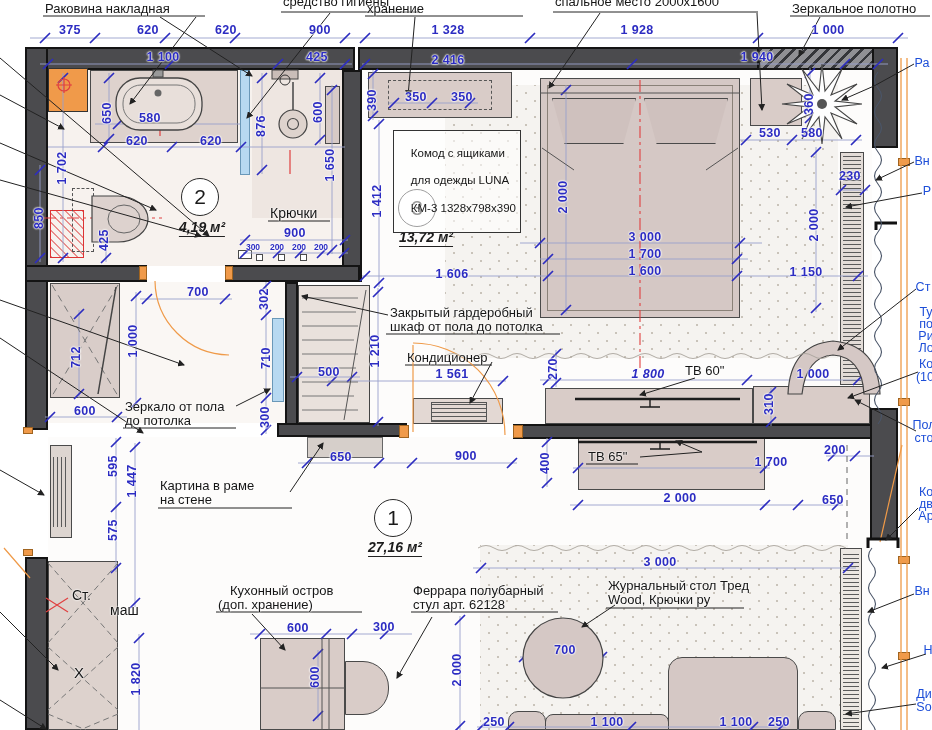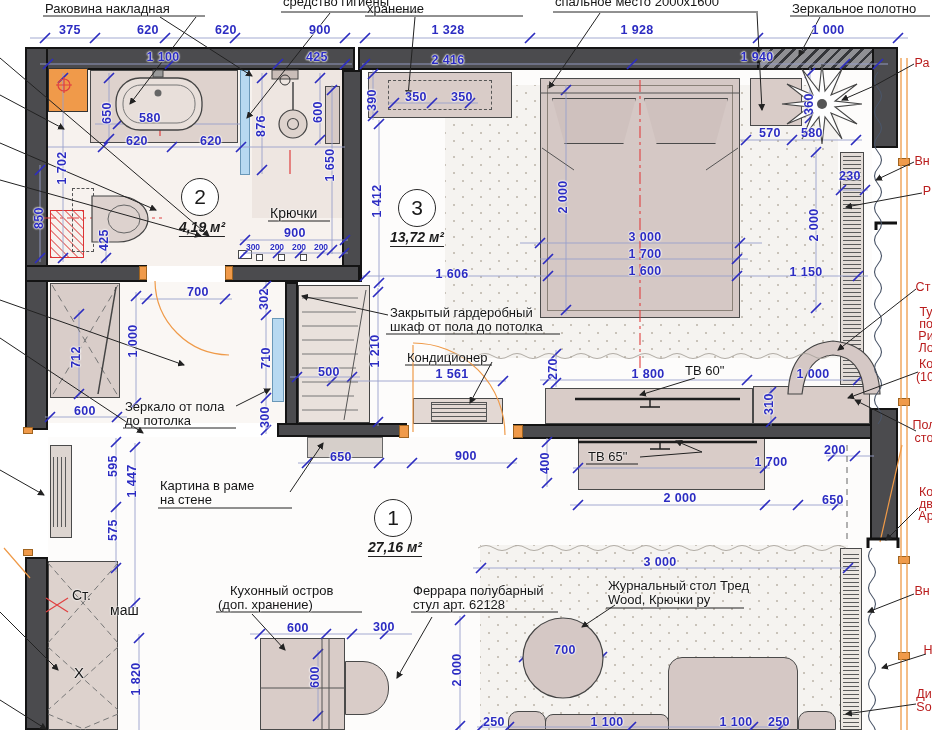--- a/index.html
+++ b/index.html
@@ -21,21 +21,21 @@
   .stripes{position:absolute;z-index:2;background:repeating-linear-gradient(0deg,#5a5a5a 0 1px,transparent 1px 4px);}
   .stripesv{position:absolute;z-index:2;background:repeating-linear-gradient(90deg,#5a5a5a 0 1px,transparent 1px 4px);}
   svg.lines{position:absolute;left:0;top:0;z-index:4;pointer-events:none;}
   .dim{position:absolute;transform:translate(-50%,-50%);font-size:12.5px;font-weight:600;letter-spacing:.3px;
     color:#2c2cc2;white-space:pre;z-index:6;
     text-shadow:0 0 2px #fff,0 0 2px #fff,0 0 2px #fff;}
   .dim.v{transform:translate(-50%,-50%) rotate(-90deg);}
   .dim.s{font-size:8.5px;letter-spacing:0;}
   .lbl{position:absolute;font-size:13px;color:#161616;white-space:pre;z-index:6;line-height:1.1;
     text-shadow:0 0 2px #fff,0 0 2px #fff;}
-  .edge{position:absolute;transform:translate(-50%,-50%);font-size:12.5px;color:#b91c1c;white-space:pre;z-index:6;}
+  .edge{position:absolute;transform:translate(-50%,-50%);font-size:12.5px;color:#1d4ed8;white-space:pre;z-index:6;}
   .rnum{position:absolute;width:36px;height:36px;border:1.4px solid #2a2a2a;border-radius:50%;background:#fff;
     display:flex;align-items:center;justify-content:center;font-size:21px;color:#1a1a1a;
     transform:translate(-50%,-50%);z-index:5;}
   .rarea{position:absolute;transform:translate(-50%,-50%);font-size:14px;font-style:italic;font-weight:600;
     color:#1a1a1a;border-bottom:1.3px solid #222;padding-bottom:1px;z-index:5;white-space:pre;}
   .dresserbox{position:absolute;border:1px solid #333;padding:2px 4px;font-size:11.5px;line-height:1.2;
     color:#161616;z-index:6;background:rgba(255,255,255,.55);white-space:pre;}
 </style>
 </head>
 <body>
@@ -218,25 +218,30 @@
         <path d="M0 700L46 729" stroke="#222" stroke-width="1" fill="none" marker-end="url(#arr)"></path>
       </g>
   </svg>
 
   <span class="lbl" style="left:45px;top:2px;">Раковина накладная</span>
   <span class="lbl" style="left:283px;top:-5px;">средство гигиены</span>
   <span class="lbl" style="left:367px;top:2px;">хранение</span>
   <span class="lbl" style="left:555px;top:-5px;">спальное место 2000х1600</span>
   <span class="lbl" style="left:792px;top:2px;">Зеркальное полотно</span>
 
+  <div class="dresserbox" style="left:393px;top:130px;">
+    <span>Комод с ящиками</span><br>
+    <span>для одежды LUNA</span><br>
+    <span>КМ-3 1328х798х390</span>
+  </div>
 
   <div class="rnum" style="left:200px;top:197px;">2</div>
   <span class="rarea" style="left:202px;top:228px;">4,19 м²</span>
   <div class="rnum" style="left:417px;top:208px;">3</div>
-  <span class="rarea" style="left:417px;top:238px;">13,72 м²</span>
+  <span class="rarea" style="left:426px;top:238px;">13,72 м²</span>
   <div class="rnum" style="left:393px;top:518px;">1</div>
   <span class="rarea" style="left:395px;top:548px;">27,16 м²</span>
 
   <span class="lbl" style="left:270px;top:206px;font-size:14px;">Крючки</span>
   <span class="lbl" style="left:390px;top:306px;">Закрытый гардеробный</span>
   <span class="lbl" style="left:390px;top:320px;">шкаф от пола до потолка</span>
   <span class="lbl" style="left:407px;top:351px;">Кондиционер</span>
   <span class="lbl" style="left:125px;top:400px;">Зеркало от пола</span>
   <span class="lbl" style="left:125px;top:414px;">до потолка</span>
   <span class="lbl" style="left:685px;top:364px;">ТВ 60"</span>
@@ -303,26 +308,26 @@
   <span class="dim" style="left:416px;top:97px;">350</span>
   <span class="dim" style="left:462px;top:97px;">350</span>
   <span class="dim v" style="left:377px;top:201px;">1 412</span>
   <span class="dim v" style="left:563px;top:197px;">2 000</span>
   <span class="dim" style="left:645px;top:237px;">3 000</span>
   <span class="dim" style="left:645px;top:254px;">1 700</span>
   <span class="dim" style="left:645px;top:271px;">1 600</span>
   <span class="dim" style="left:452px;top:274px;">1 606</span>
   <span class="dim" style="left:806px;top:272px;">1 150</span>
   <span class="dim v" style="left:814px;top:225px;">2 000</span>
-  <span class="dim" style="left:770px;top:133px;">570</span>
+  <span class="dim" style="left:770px;top:133px;">530</span>
   <span class="dim" style="left:812px;top:133px;">580</span>
   <span class="dim v" style="left:809px;top:104px;">360</span>
   <span class="dim" style="left:850px;top:176px;">230</span>
   <span class="dim v" style="left:553px;top:369px;">270</span>
-  <span class="dim" style="left:648px;top:374px;">1 800</span>
+  <span class="dim" style="left:648px;top:374px;font-style:italic;">1 800</span>
   <span class="dim" style="left:813px;top:374px;">1 000</span>
   <span class="dim v" style="left:769px;top:404px;">310</span>
   <span class="dim" style="left:198px;top:292px;">700</span>
   <span class="dim v" style="left:264px;top:299px;">302</span>
   <span class="dim v" style="left:133px;top:341px;">1 000</span>
   <span class="dim v" style="left:76px;top:357px;">712</span>
   <span class="dim" style="left:85px;top:411px;">600</span>
   <span class="dim v" style="left:266px;top:358px;">710</span>
   <span class="dim v" style="left:265px;top:417px;">300</span>
   <span class="dim" style="left:329px;top:372px;">500</span>

